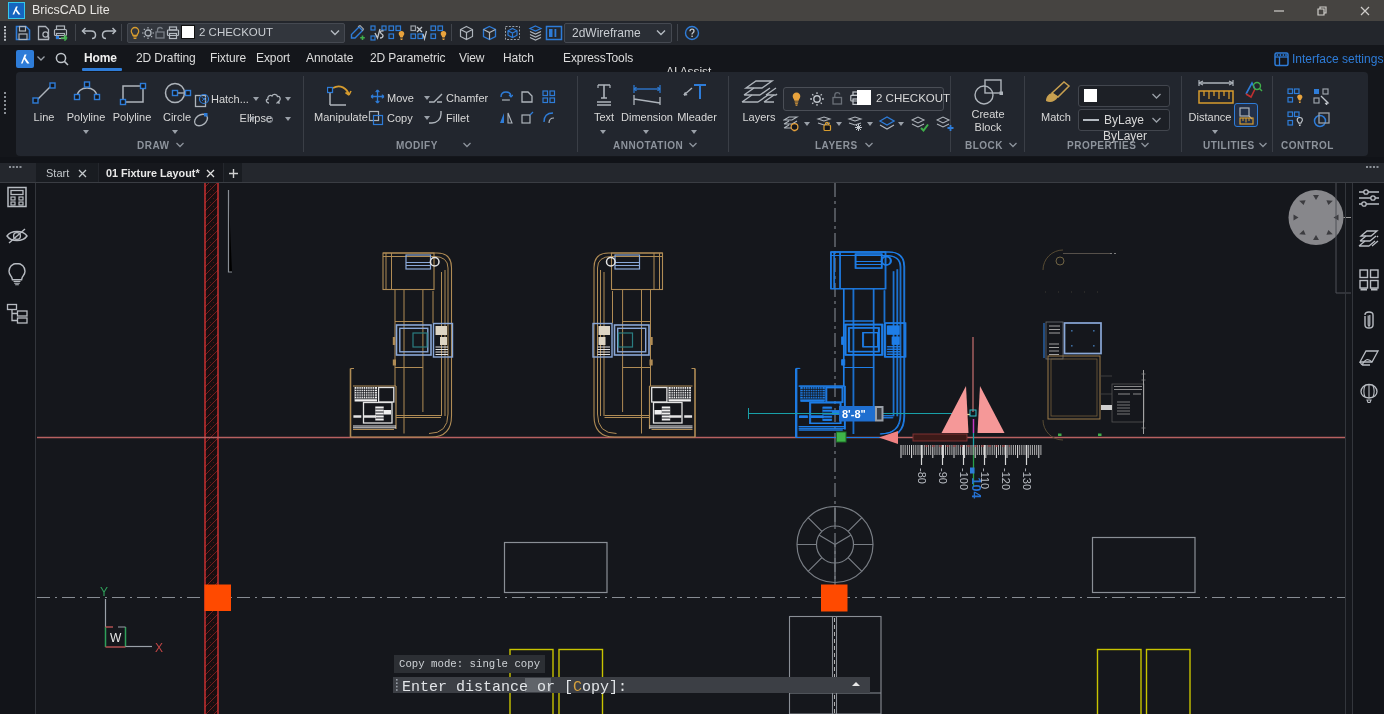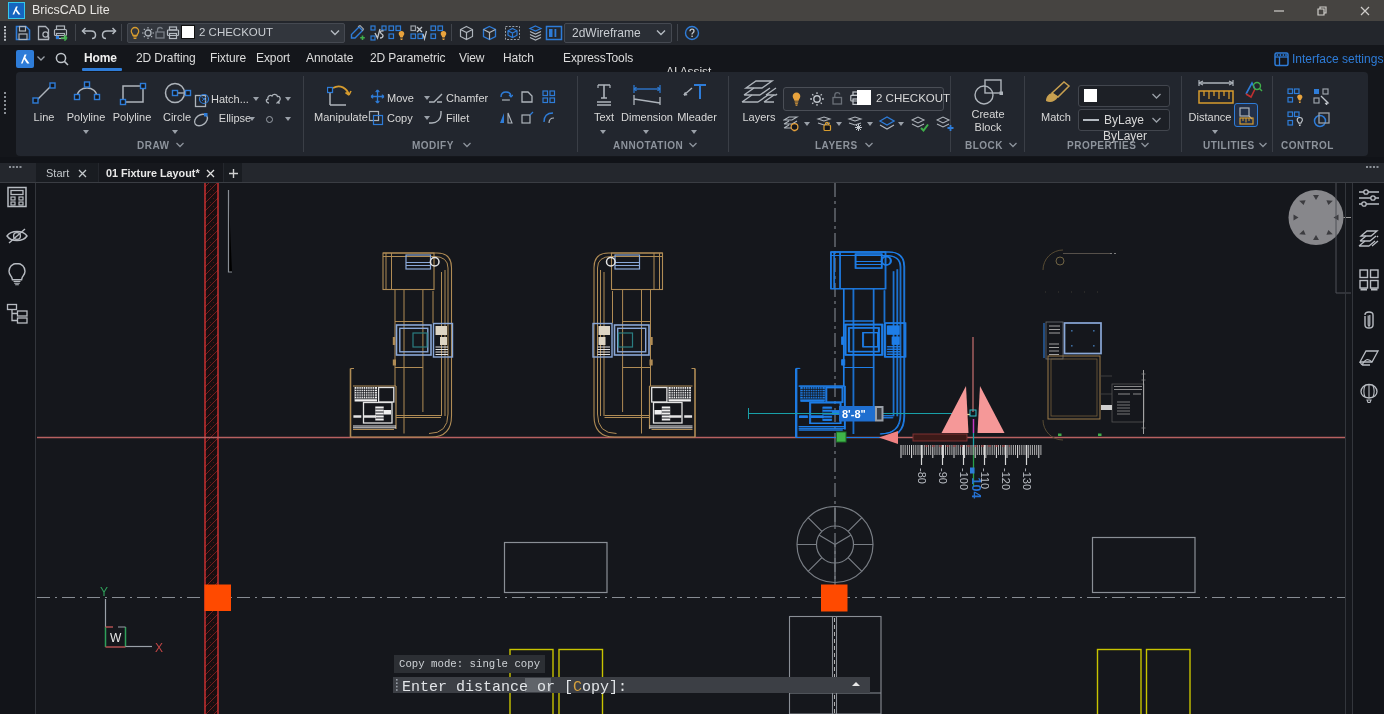--- a/index.html
+++ b/index.html
@@ -546,21 +546,21 @@
   <div class="caret" style="left:253px;top:25px"></div>
   <svg class="abs" style="left:264px;top:19px" width="18" height="16" viewBox="0 0 18 16">
     <path d="M5 12 C2 12 1.5 8.5 4 8 C3 5.5 6 3.5 8 5 C9 2.5 13 3 13.5 5.5 C16.5 5 17 9 15 10" fill="none" stroke="#aeb4bb" stroke-width="1.3"></path>
     <path d="M15 10 L12.5 12.5 M15 10 L15 13" stroke="#aeb4bb" stroke-width="1.2"></path>
   </svg>
   <div class="caret" style="left:285px;top:25px"></div>
   <svg class="abs" style="left:193px;top:40px" width="16" height="16" viewBox="0 0 16 16">
     <ellipse cx="8" cy="8" rx="7" ry="5" transform="rotate(-35 8 8)" fill="none" stroke="#aeb4bb" stroke-width="1.3"></ellipse>
     <rect x="11" y="1" width="3.5" height="3.5" fill="#2e7cd8"></rect>
   </svg>
-  <div class="rlabel" style="left:210px;top:40px;text-align:center;width:50px">Ellipse</div>
+  <div class="rlabel" style="left:222px;top:40px;text-align:right;width:50px">Ellipse</div>
   <div class="caret" style="left:249px;top:45px"></div>
   <div class="abs" style="left:266px;top:44px;width:7px;height:7px;border:1.5px solid #9aa0a8;border-radius:50%"></div>
   <div class="caret" style="left:285px;top:45px"></div>
   <div class="plabel" style="left:137px;">DRAW</div>
   <svg class="abs" style="left:175px;top:70px" width="10" height="7" viewBox="0 0 10 7">
       <path d="M1.5 1 L5 4.5 L8.5 1" fill="none" stroke="#8d939c" stroke-width="1.3"></path>
     </svg>
 
   <svg class="abs" style="left:327px;top:10px" width="28" height="26" viewBox="0 0 28 26">
     <path d="M3 23 V8 M3 23 H19" stroke="#aeb4bb" stroke-width="1.5"></path>
@@ -610,21 +610,21 @@
     <path d="M9 2 V12 L13 12 Z" fill="none" stroke="#aeb4bb" stroke-width="1.1"></path>
   </svg>
   <svg class="abs" style="left:520px;top:39px" width="14" height="14" viewBox="0 0 14 14">
     <rect x="2" y="4" width="8" height="8" fill="none" stroke="#aeb4bb" stroke-width="1.2"></rect>
     <path d="M10 4 L13 1" stroke="#2e7cd8" stroke-width="1.3"></path>
   </svg>
   <svg class="abs" style="left:542px;top:39px" width="14" height="14" viewBox="0 0 14 14">
     <path d="M11 2 C5 2 2 5 2 11" fill="none" stroke="#2e7cd8" stroke-width="1.4"></path>
     <path d="M12 7 C9 7 7 9 7 12" fill="none" stroke="#aeb4bb" stroke-width="1.2"></path>
   </svg>
-  <div class="plabel" style="left:412px;">MODIFY</div>
+  <div class="plabel" style="left:396px;">MODIFY</div>
   <svg class="abs" style="left:462px;top:70px" width="10" height="7" viewBox="0 0 10 7">
       <path d="M1.5 1 L5 4.5 L8.5 1" fill="none" stroke="#8d939c" stroke-width="1.3"></path>
     </svg>
 
   <svg class="abs" style="left:595px;top:10px" width="24" height="26" viewBox="0 0 24 26">
     <path d="M3 3 H15 M9 3 V16 M6 16 H12" stroke="#aeb4bb" stroke-width="1.6"></path>
     <path d="M3 3 V6 M15 3 V6" stroke="#aeb4bb" stroke-width="1.2"></path>
     <path d="M2 20 H16 M2 23 H16" stroke="#aeb4bb" stroke-width="1.4"></path>
   </svg>
   <div class="rlabel" style="left:584px;top:39px;width:40px">Text</div>

